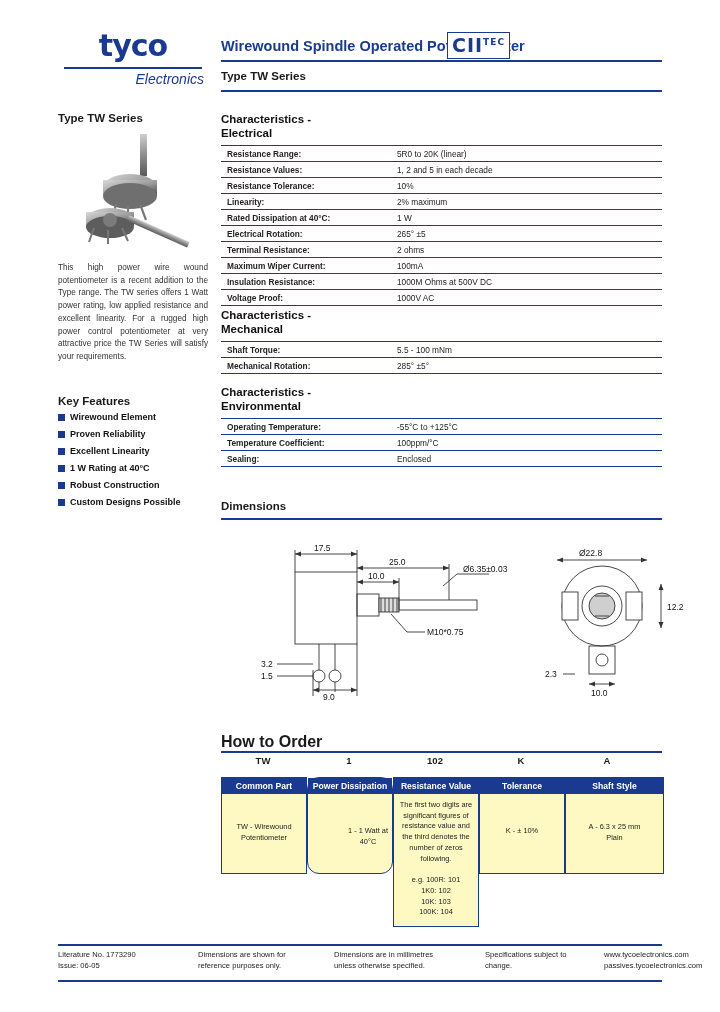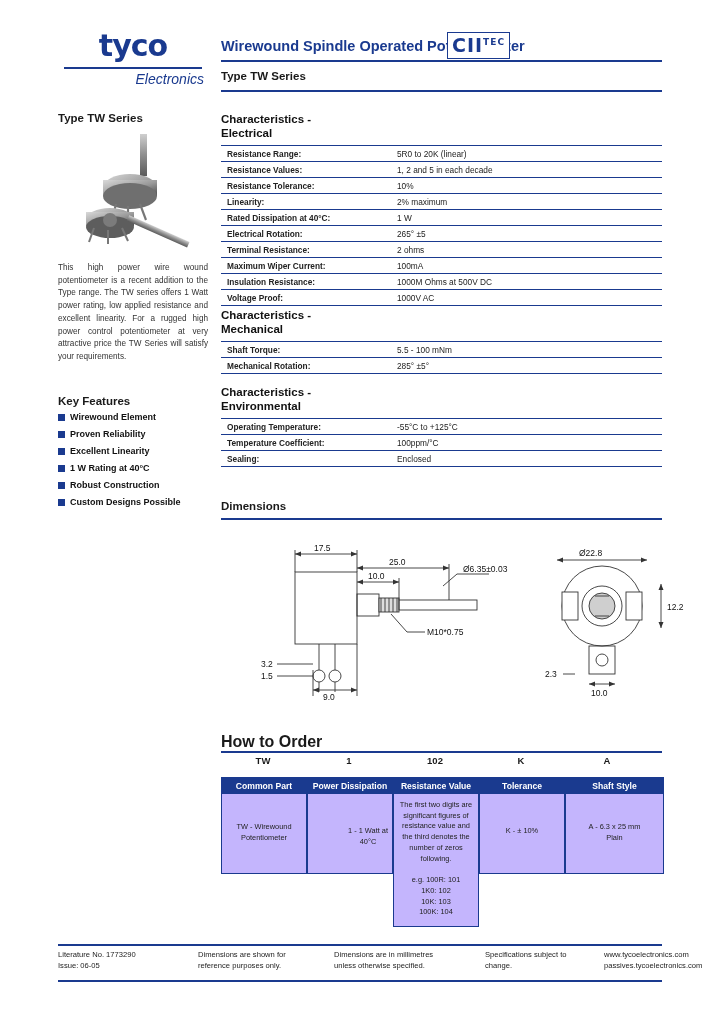--- a/index.html
+++ b/index.html
@@ -101,21 +101,21 @@
   .dim-area{position:absolute;left:221px;top:524px;width:441px;height:190px;margin-left:36px;}
   
   .hto-title{position:absolute;left:221px;top:733px;font-size:16px;font-weight:bold;}
   .hto-rule{position:absolute;left:221px;top:751px;width:441px;height:1.5px;background:#1a3a8f;}
   .hto-codes{position:absolute;left:221px;top:755px;width:441px;height:20px;}
   .hto-codes span{
     position:absolute;font-size:9.5px;font-weight:bold;text-align:center;
   }
   .hto-table{position:absolute;left:221px;top:777px;width:441px;}
   .hto-col{
-    position:absolute;top:0;border:1px solid #1a3a8f;background:#c4b5fd;
+    position:absolute;top:0;border:1px solid #1a3a8f;background:#fef9c3;
   }
   .hto-col .hd{
     background:#1a3a8f;color:#fff;font-size:8.6px;font-weight:bold;
     text-align:center;padding:3px 0 3px 0;
   }
   .hto-col .bd{
     font-size:7.4px;text-align:center;color:#222;padding:6px 4px;line-height:1.45;
   }
   
   .foot-rule{position:absolute;left:58px;top:944px;width:604px;height:1.5px;background:#1a3a8f;}
@@ -389,21 +389,21 @@
     <span style="left:258px;width:84px;">K</span>
     <span style="left:344px;width:84px;">A</span>
   </div>
 
   <div class="hto-table">
     <div class="hto-col" style="left:0px;width:84px;height:95px;">
       <div class="hd">Common Part</div>
       <div class="bd" style="white-space:pre-line;padding-top:28px;">TW - Wirewound
 Potentiometer</div>
     </div>
-    <div class="hto-col" style="left:86px;width:84px;height:95px;">
+    <div class="hto-col" style="left:86px;width:84px;height:95px;border-radius:12px;">
       <div class="hd">Power Dissipation</div>
       <div class="bd" style="white-space:pre-line;padding-top:32px;padding-left:40px;">1 - 1 Watt at 40°C</div>
     </div>
     <div class="hto-col" style="left:172px;width:84px;height:148px;">
       <div class="hd">Resistance Value</div>
       <div class="bd" style="white-space:pre-line;">The first two digits are significant figures of resistance value and the third denotes the number of zeros following.
 
 e.g. 100R: 101
 1K0: 102
 10K: 103

